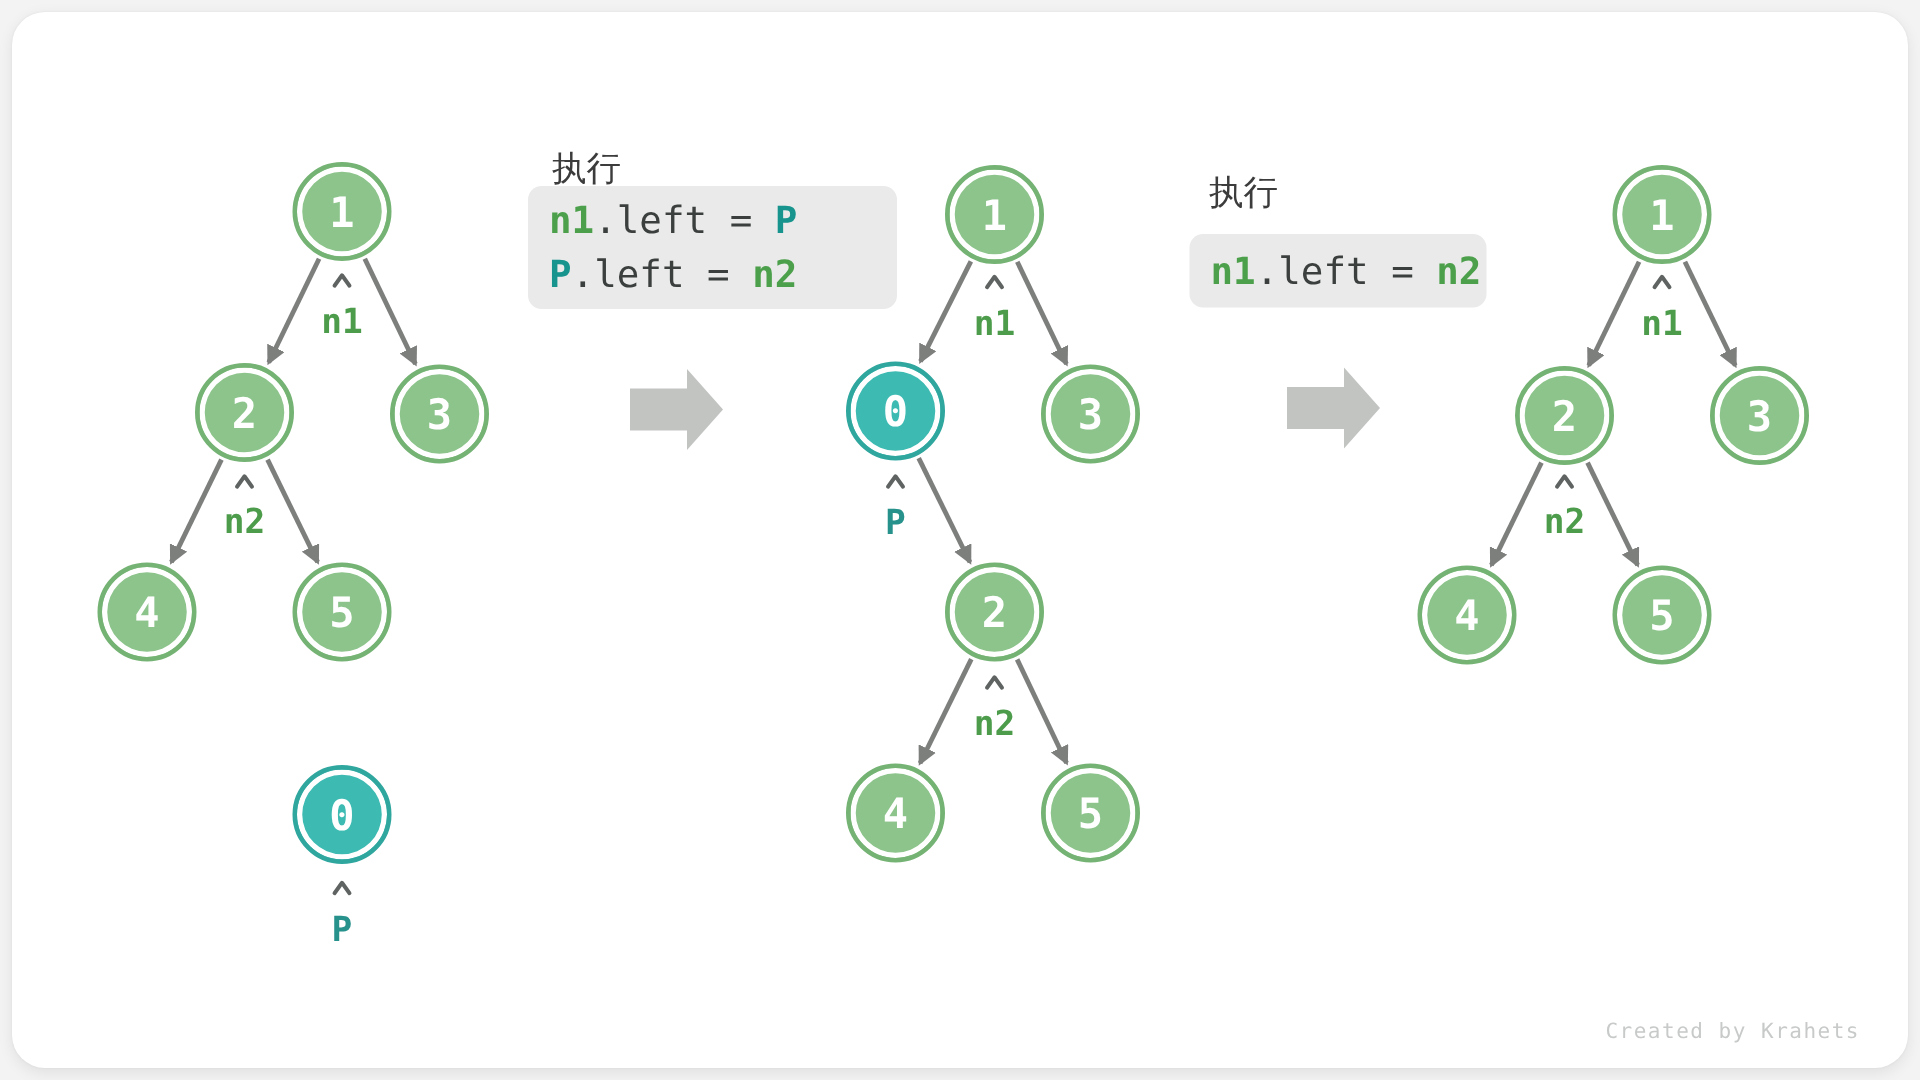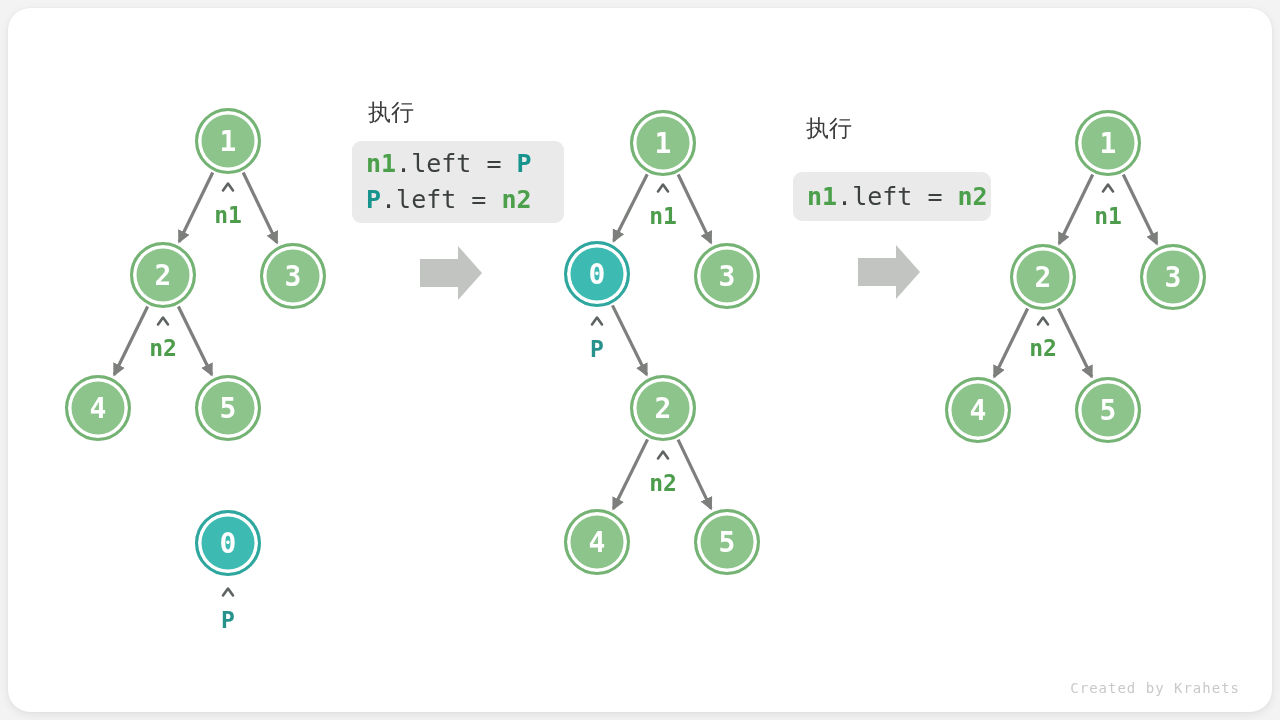--- a/index.html
+++ b/index.html
@@ -119,23 +119,23 @@
       <div class="node green" style="left: 564px; top: 509px;">4</div>
       <div class="node green" style="left: 694px; top: 509px;">5</div>
       <div class="tree-label green" style="left: 1108px; top: 216px;">n1</div>
       <div class="tree-label green" style="left: 1043px; top: 348px;">n2</div>
       <div class="node green" style="left: 1075px; top: 110px;">1</div>
       <div class="node green" style="left: 1010px; top: 244px;">2</div>
       <div class="node green" style="left: 1140px; top: 244px;">3</div>
       <div class="node green" style="left: 945px; top: 377px;">4</div>
       <div class="node green" style="left: 1075px; top: 377px;">5</div>
       <div class="code-title" style="left: 368px; top: 97px;">执行</div>
-      <div class="code-box" style="left: 352px; top: 141px; width: 212px; height: 82px;">
+      <div class="code-box" style="left: 352px; top: 124px; width: 246px; height: 82px;">
         <div class="code-line"><span class="c-green">n1</span><span class="c-plain">.left = </span><span class="c-teal">P</span></div>
         <div class="code-line"><span class="c-teal">P</span><span class="c-plain">.left = </span><span class="c-green">n2</span></div>
       </div>
       <div class="code-title" style="left: 806px; top: 113px;">执行</div>
-      <div class="code-box" style="left: 793px; top: 156px; width: 198px; height: 49px; margin-top: 16px;">
+      <div class="code-box" style="left: 793px; top: 156px; width: 198px; height: 49px;">
         <div class="code-line"><span class="c-green">n1</span><span class="c-plain">.left = </span><span class="c-green">n2</span></div>
       </div>
     </div>
   <div class="footer">Created by Krahets</div>
 </div>
 
 </body></html>

